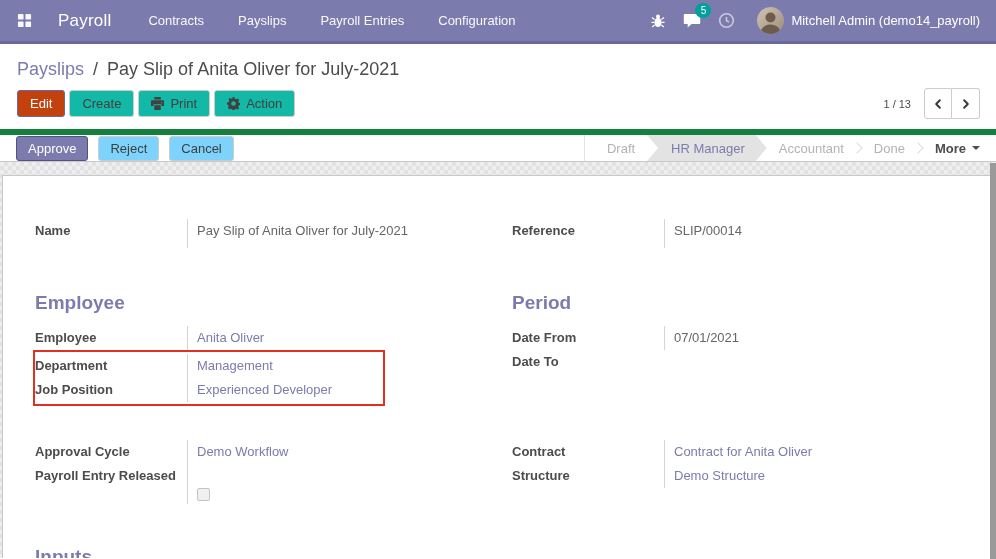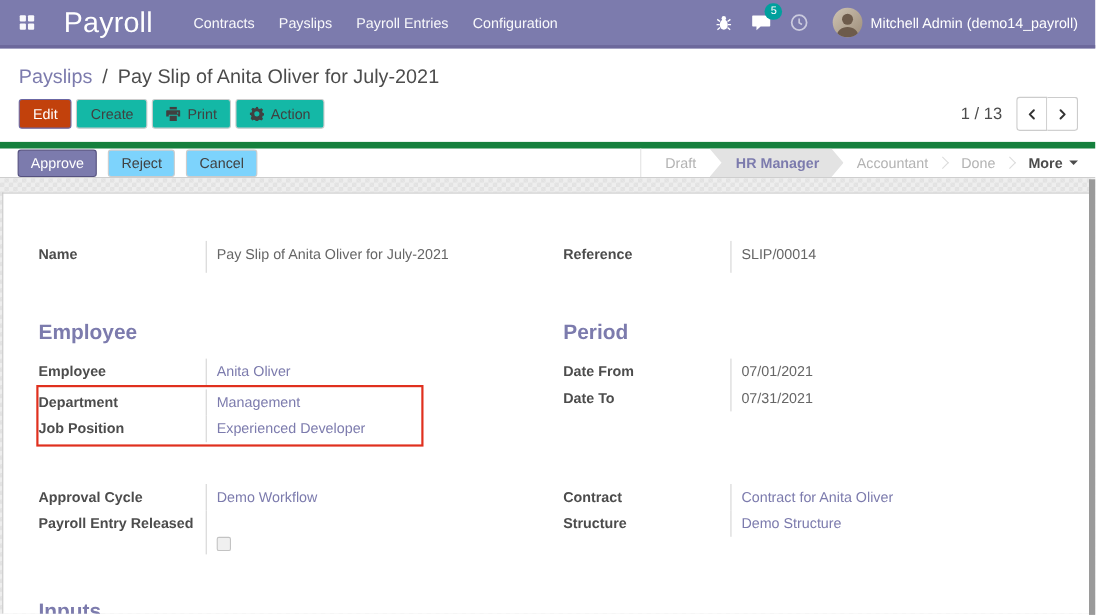--- a/index.html
+++ b/index.html
@@ -2,55 +2,55 @@
 <html><head>
 <meta charset="utf-8">
 <style>
   * { margin:0; padding:0; box-sizing:border-box; }
   body { font-family:"Liberation Sans", sans-serif; background:#fff; }
   .page { position:relative; width:996px; height:559px; overflow:hidden; background:#fff; font-size:13px; color:#4c4c4c; }
 
   
   .nav { height:44px; background:#7c7bad; border-bottom:3px solid #6c689b; display:flex; align-items:center; color:#fff; }
   .nav-apps { padding:0 8px 0 17px; display:flex; align-items:center; cursor:pointer; }
-  .nav-brand { font-size:26px; font-weight:400; margin:0 26px 0 18px; letter-spacing:.2px; }
-  .nav-menu { display:flex; align-items:flex-start; height:100%; }
+  .nav-brand { font-size:17px; font-weight:400; margin:0 26px 0 18px; letter-spacing:.2px; }
+  .nav-menu { display:flex; align-items:flex-start; height:100%;gap:12px; }
   .nav-item { padding:0 11px; font-size:13px; color:rgba(255,255,255,.95); display:flex; align-items:center; height:100%; cursor:pointer; }
   .nav-right { margin-left:auto; display:flex; align-items:center; padding-right:12px; }
   .nav-icon { display:flex; align-items:center; justify-content:center; width:34px; height:40px; cursor:pointer; position:relative; }
   .badge { position:absolute; top:2px; right:-2px; background:#00a09d; color:#fff; font-size:10px; line-height:15px; min-width:16px; height:15px; text-align:center; border-radius:8px; padding:0 3px; }
   .avatar { width:27px; height:27px; border-radius:50%; overflow:hidden; background:linear-gradient(135deg,#cfc4b4,#9d8d79); margin:0 7px 0 14px; flex:none; }
   .nav-user { font-size:13px; white-space:nowrap; padding-right:4px; }
 
   
   .breadcrumb-row { padding:12px 16px 0 17px; font-size:18px; line-height:26px; }
   .breadcrumb-link { color:#7c7bad; cursor:pointer; }
   .breadcrumb-sep { color:#4c4c4c; padding:0 4px; }
   .breadcrumb-current { color:#4c4c4c; }
   .button-row { display:flex; align-items:center; padding:6px 16px 10px 17px; height:47px; }
   .btn { font-size:13px; border-radius:3px; padding:5px 12px; cursor:pointer; background:#14b8a6; border:1px solid #ccc; color:#404040; display:inline-flex; align-items:center; gap:6px; }
   .btn-primary { background:#c2410c; border-color:#6b67a3; color:#fff; }
   .btn + .btn { margin-left:4px; }
   .btn-print { margin-left:196px; }
   .btn-action { margin-left:18px; }
   .pager { margin-left:auto; display:flex; align-items:center; }
-  .pager-count { color:#4c4c4c; font-size:15px; margin-right:13px; }
+  .pager-count { color:#4c4c4c; font-size:11px; margin-right:13px; }
   .pager-btns { display:flex; }
   .pager-btn { width:28px; height:31px; background:#fff; border:1px solid #ccc; display:flex; align-items:center; justify-content:center; cursor:pointer; }
   .pager-btn.prev { border-radius:3px 0 0 3px; }
   .pager-btn.next { border-radius:0 3px 3px 0; border-left:none; }
 
   
   .statusbar { height:33px; border-top:6px solid #15803d; border-bottom:1px solid #c9c9c9; display:flex; align-items:stretch; justify-content:space-between; background:#fff; }
   .status-buttons { display:flex; align-items:center; padding-left:16px; gap:10px; }
   .sbtn { font-size:13px; border-radius:3px; padding:4px 11px; cursor:pointer; background:#7dd3fc; border:1px solid #ccc; color:#404040; }
   .sbtn-primary { background:#7c7bad; border-color:#55517f; color:#fff; }
   .status-pipeline { display:flex; align-items:stretch; border-left:1px solid #e3e3e3; padding-left:10px; }
   .state { display:flex; align-items:center; padding:0 12px; color:#b3b3b3; font-size:13px; cursor:pointer; white-space:nowrap; }
-  .state.active { background:#e3e3e3; color:#7c7bad; font-weight:bold; padding:0 22px 0 24px;
+  .state.active { background:#e3e3e3; color:#7c7bad; font-weight:normal; padding:0 22px 0 24px;
      clip-path:polygon(0 0, calc(100% - 11px) 0, 100% 50%, calc(100% - 11px) 100%, 0 100%, 11px 50%);text-align:center; }
   .state-sep { align-self:center; width:8px; height:8px; border-top:1px solid #dcdcdc; border-right:1px solid #dcdcdc; transform:rotate(45deg); margin:0 1px 0 -3px; flex:none; }
   .state-more { display:flex; align-items:center; padding:0 16px 0 12px; color:#4c4c4c; font-weight:bold; cursor:pointer; }
   .caret-down { width:0; height:0; border-left:4px solid transparent; border-right:4px solid transparent; border-top:4px solid #4c4c4c; margin-left:6px; }
 
   
   .content-area { position:relative; height:396px; padding:13px 2px 0 2px; overflow:hidden;
      background-color:#eeeeee;
      background-image:linear-gradient(45deg,#e2e2e2 25%,transparent 25%,transparent 75%,#e2e2e2 75%),
                       linear-gradient(45deg,#e2e2e2 25%,transparent 25%,transparent 75%,#e2e2e2 75%);
@@ -221,21 +221,20 @@
           </div>
         </div>
         <div class="cell r2">
           <h2 class="section">Period</h2>
           <div class="field-row">
             <div class="field-label">Date From</div>
             <div class="field-value">07/01/2021</div>
           </div>
           <div class="field-row">
             <div class="field-label">Date To</div>
-            <div class="field-value">07/31/2021</div>
           </div>
         </div>
 
         <div class="cell r3">
           <div class="field-row">
             <div class="field-label">Approval Cycle</div>
             <div class="field-value"><span class="link">Demo Workflow</span></div>
           </div>
           <div class="field-row">
             <div class="field-label">Payroll Entry Released</div>

